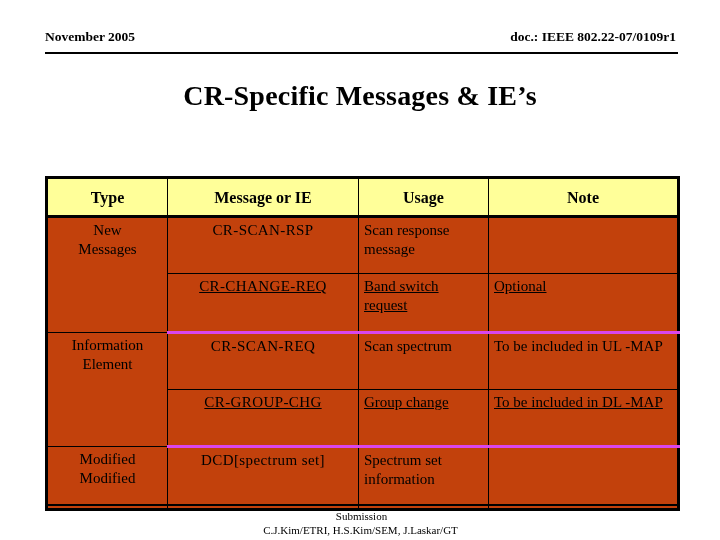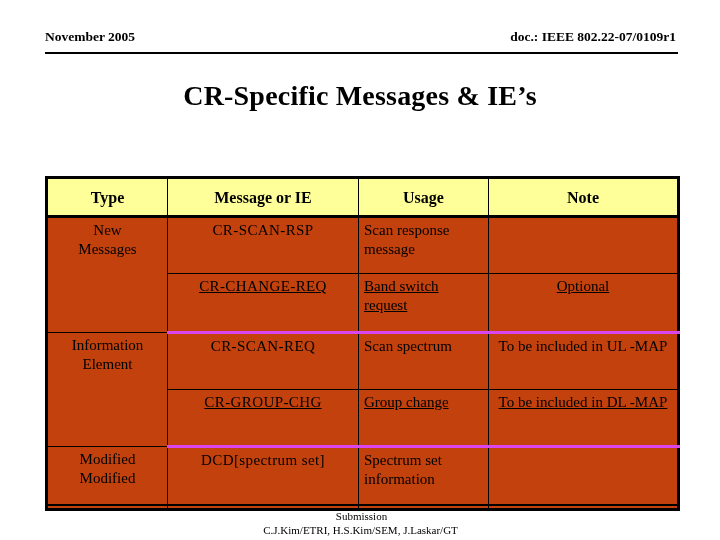--- a/index.html
+++ b/index.html
@@ -119,21 +119,21 @@
     color: #14143c;
     letter-spacing: 0.4px;
     padding-top: 5px;
     border-right: 1px solid #000000;
   }
   td.usage-cell {
     text-align: left;
     padding-top: 5px;
   }
   td.note-cell {
-    text-align: center;
+    text-align: left;
     padding-top: 5px;
   }
 
   
   tr.r1 td { height: 50px; }
   tr.r2 td { height: 52px; }
   tr.r3 td { height: 50px; }
   tr.r4 td { height: 50px; }
   tr.r5 td { height: 55px; }
 

